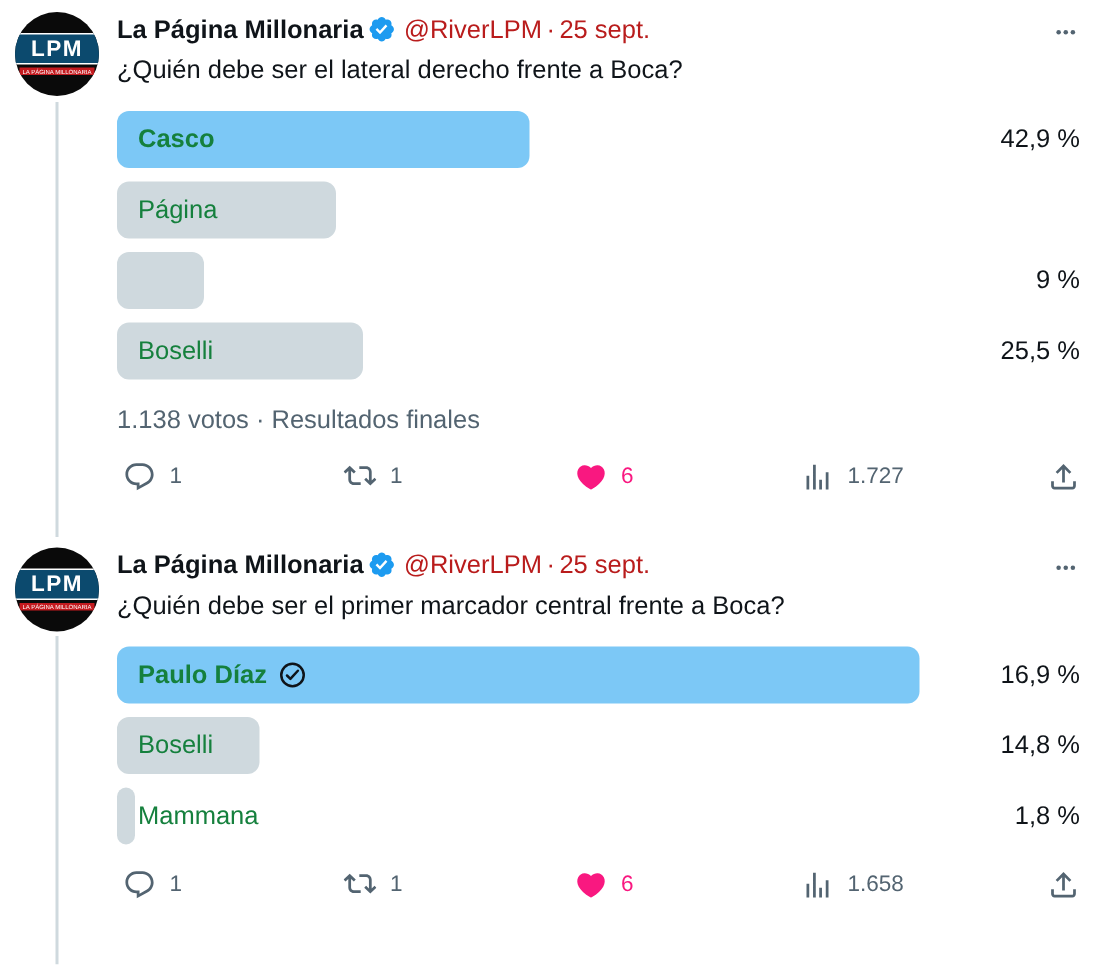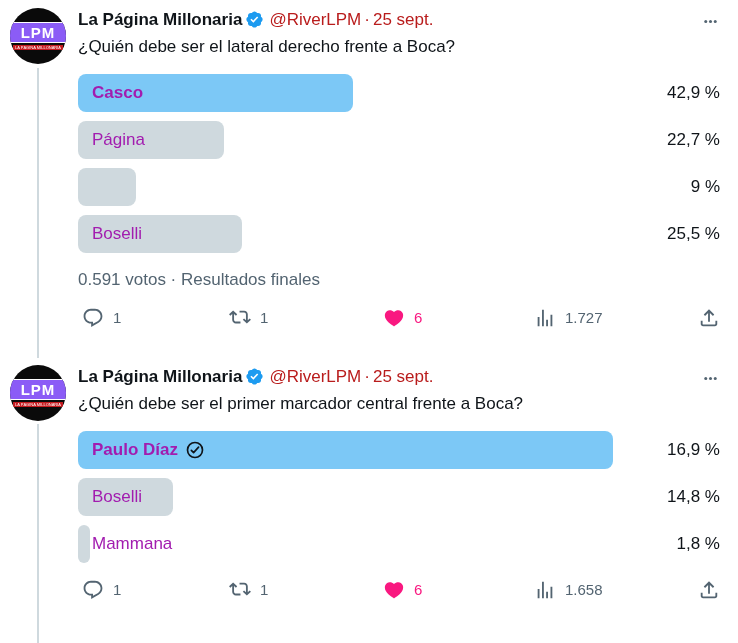--- a/index.html
+++ b/index.html
@@ -19,21 +19,21 @@
 
   .tweet { display: flex; padding: 8px 18px 26px 0; position: relative; }
   .gutter { width: 68px; flex: none; }
   .avatar {
     width: 56px; height: 56px; margin-left: 10px; border-radius: 50%;
     background: #0a0a0a; display: flex; flex-direction: column;
     align-items: center; justify-content: center; cursor: pointer;
     overflow: hidden; position: relative; z-index: 2;
   }
   .avatar-initials {
-    background: #8b5cf6; color: #ffffff; font-weight: 700; font-size: 15px;
+    background: #0c4a6e; color: #ffffff; font-weight: 700; font-size: 15px;
     line-height: 17px; padding: 1px 20px; border-radius: 2px; letter-spacing: 1px;
     border: 1px solid #ffffff;
   }
   .avatar-sub { font-size: 4px; color: #ffffff; background: #c41a1f; margin-top: 2px; padding: 0 2px; white-space: nowrap; }
 
   .content { flex: 1; margin-left: 10px; position: relative; min-width: 0; }
 
   .header { font-size: 17px; line-height: 24px; white-space: nowrap; padding-right: 34px; }
   .name { font-weight: 700; color: #0f1419; cursor: pointer; }
   .badge { display: inline-block; vertical-align: -4px; margin-left: 3px; }
@@ -48,21 +48,21 @@
   .poll { margin-top: 16px; }
   .poll-row { position: relative; height: 38px; margin-bottom: 9px; font-size: 17px; }
   .poll-row:last-child { margin-bottom: 0; }
   .poll-bar {
     position: absolute; left: 0; top: 0; height: 38px;
     border-radius: 8px; background: #cfd9de; min-width: 10px;
   }
   .poll-row.leading .poll-bar { background: #7cc8f6; }
   .poll-label {
     position: absolute; left: 14px; top: 0; height: 38px;
-    display: flex; align-items: center; gap: 7px; color: #a21caf;
+    display: flex; align-items: center; gap: 7px; color: #15803d;
   }
   .poll-row.leading .poll-label { font-weight: 700; }
   .vote-check { display: inline-flex; color: #0f1419; }
   .vote-check svg { width: 20px; height: 20px; display: block; }
   .poll-pct { position: absolute; right: 0; top: 0; line-height: 38px; color: #0f1419; }
   .poll-row.leading .poll-pct { font-weight: 400; }
 
   .poll-summary { margin-top: 16px; font-size: 17px; line-height: 22px; color: #536471; }
 
   .actions { margin-top: 14px; position: relative; height: 26px; }
@@ -117,38 +117,37 @@
     </div>
     <div class="poll-pct">42,9 %</div>
   </div>
 
   <div class="poll-row">
     <div class="poll-bar" style="width: 22.7%;"></div>
     <div class="poll-label">
       <span>Página</span>
 
     </div>
-    <div class="poll-pct">22,7 %</div>
   </div>
 
   <div class="poll-row">
     <div class="poll-bar" style="width: 9%;"></div>
     <div class="poll-pct">9 %</div>
   </div>
 
   <div class="poll-row">
     <div class="poll-bar" style="width: 25.5%;"></div>
     <div class="poll-label">
       <span>Boselli</span>
 
     </div>
     <div class="poll-pct">25,5 %</div>
   </div>
 </div>
-        <div class="poll-summary">0.591 votos · Resultados finales</div>
+        <div class="poll-summary">1.138 votos · Resultados finales</div>
       </div>
       <div class="actions">
         <div class="action reply">
           <svg viewBox="0 0 24 24">
               <path d="M1.751 10c0-4.42 3.584-8 8.005-8h4.366c4.49 0 8.129 3.64 8.129 8.13 0 2.96-1.607 5.68-4.196 7.11l-8.054 4.46v-3.69h-.067c-4.49.1-8.183-3.51-8.183-8.01zm8.005-6c-3.317 0-6.005 2.69-6.005 6 0 3.37 2.77 6.08 6.138 6.01l.351-.01h1.761v2.3l5.087-2.81c1.951-1.08 3.163-3.13 3.163-5.36 0-3.39-2.744-6.13-6.129-6.13H9.756z"></path>
             </svg>
           <span class="count">1</span>
         </div>
         <div class="action retweet">
           <svg viewBox="0 0 24 24">

